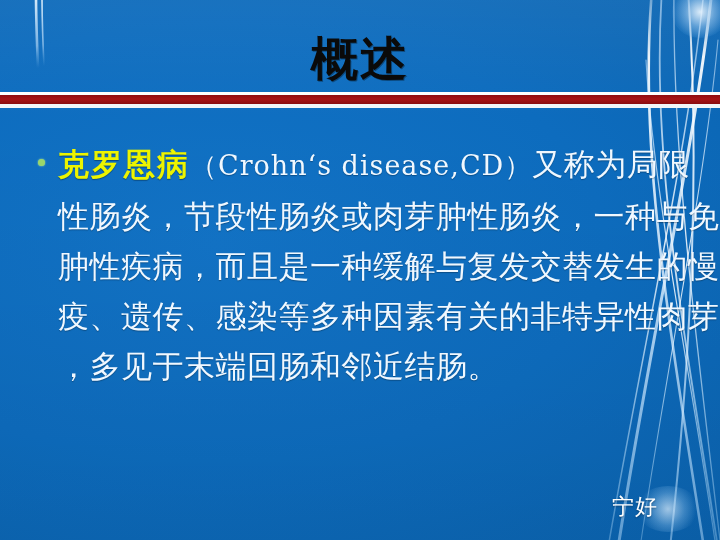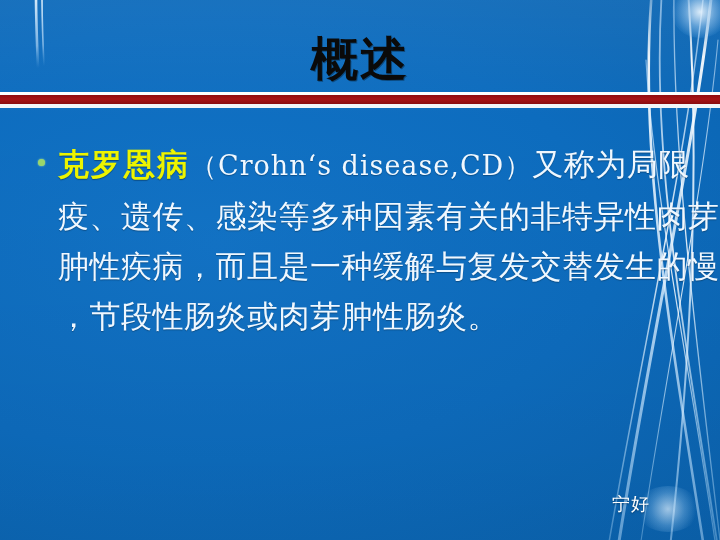--- a/index.html
+++ b/index.html
@@ -152,21 +152,21 @@
     font-family: "DejaVu Serif", serif;
     font-size: 27px;
     letter-spacing: 1px;
   }
 
   
   .watermark {
     position: absolute;
     left: 612px;
     top: 492px;
-    font-size: 18px;
+    font-size: 22px;
     color: #ffffff;
     letter-spacing: 1px;
     text-shadow: 0 1px 2px rgba(0,0,0,0.35);
   }
 </style>
 </head>
 <body>
 
 <div id="slide">
 
@@ -222,21 +222,22 @@
   </div>
 
   <div class="body-block">
     <div class="para">
       <span class="bullet"></span>
 
       <div class="line">
         <span class="hl">克罗恩病</span><span class="latin">（Crohn‘s disease,CD）</span><span>又称为局限</span>
       </div>
 
+      <div class="line">性肠炎，节段性肠炎或肉芽肿性肠炎，一种与免</div>
+      <div class="line">肿性疾病，而且是一种缓解与复发交替发生的慢</div>
       <div class="line">疫、遗传、感染等多种因素有关的非特异性肉芽</div>
-      <div class="line">肿性疾病，而且是一种缓解与复发交替发生的慢</div>
-      <div class="line">，节段性肠炎或肉芽肿性肠炎。</div>
+      <div class="line">，多见于末端回肠和邻近结肠。</div>
     </div>
   </div>
 
   <div class="watermark">宁好</div>
 
 </div>
 
 </body></html>

